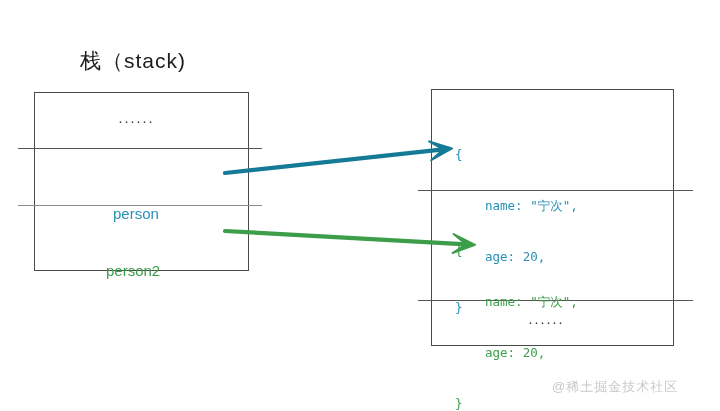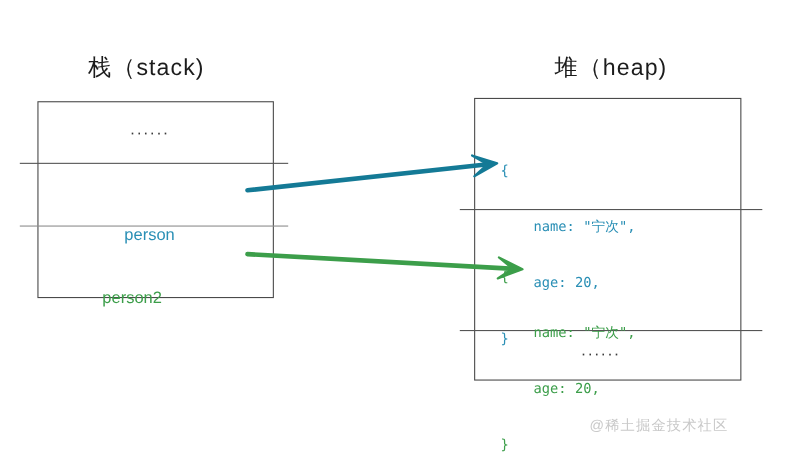--- a/index.html
+++ b/index.html
@@ -64,21 +64,21 @@
     font-family: "Liberation Sans", sans-serif;
     font-size: 15px;
     letter-spacing: 1px;
     color: #3a3a3a;
     white-space: nowrap;
   }
   #stack-dots { left: 118px; top: 112px; }
   #heap-dots  { left: 528px; top: 313px; }
 
   #label-person  { left: 113px; top: 165px; color: #2a8fb5; }
-  #label-person2 { left: 93px; top: 222px; color: #3c9e4a; }
+  #label-person2 { left: 106px; top: 222px; color: #3c9e4a; }
 
   
   .obj {
     position: absolute;
     font-family: "DejaVu Sans Mono", "Liberation Mono", monospace;
     font-size: 12.5px;
     line-height: 17px;
     white-space: pre;
   }
   .obj .brace  { display: block; }
@@ -91,36 +91,35 @@
   #arrows {
     position: absolute;
     left: 0; top: 0;
     width: 720px; height: 411px;
     pointer-events: none;
   }
 
   
   #watermark {
     position: absolute;
-    left: 536px;
+    left: 552px;
     top: 378px;
     font-family: "Liberation Sans", sans-serif;
     font-size: 13px;
     color: #c9c9c9;
     letter-spacing: 1px;
     white-space: nowrap;
   }
 </style>
 </head>
 <body>
 
 <div id="canvas">
 
   <div class="title" id="title-stack">栈（stack)</div>
-  <div class="title" id="title-heap">堆（heap)</div>
 
   <div class="box" id="stack-box"></div>
   <div class="divider" id="stack-div-1"></div>
   <div class="divider soft" id="stack-div-2"></div>
 
   <div id="stack-dots">······</div>
   <div class="cell-label" id="label-person" style="color: rgb(42, 143, 181);">person</div>
   <div class="cell-label" id="label-person2" style="color: rgb(60, 158, 74);">person2</div>
 
   <div class="box" id="heap-box"></div>

